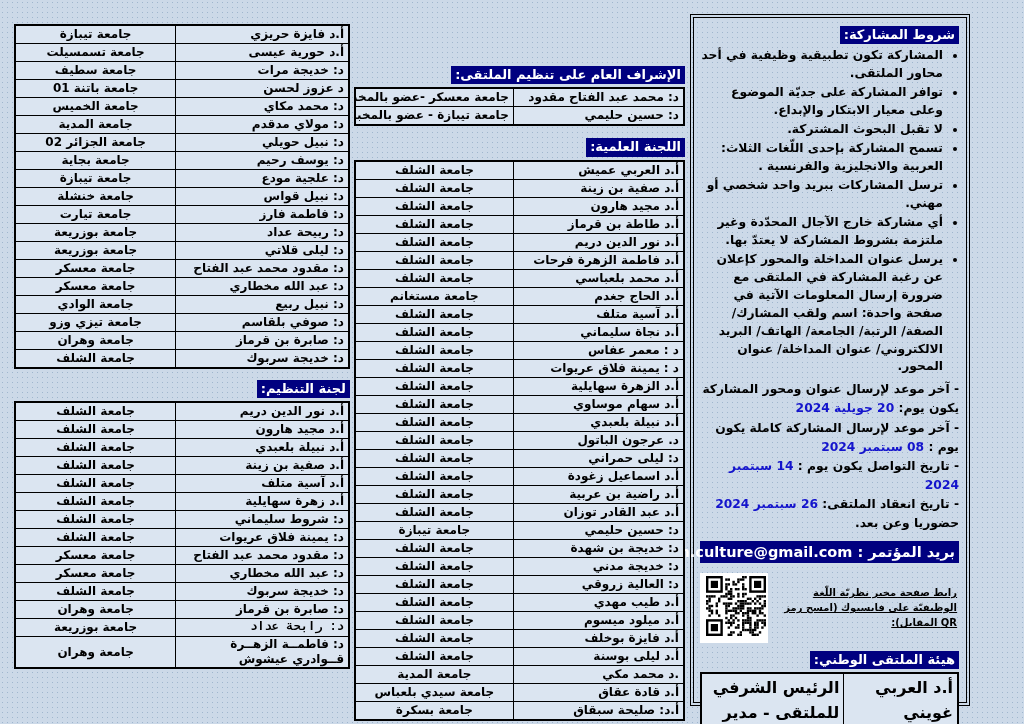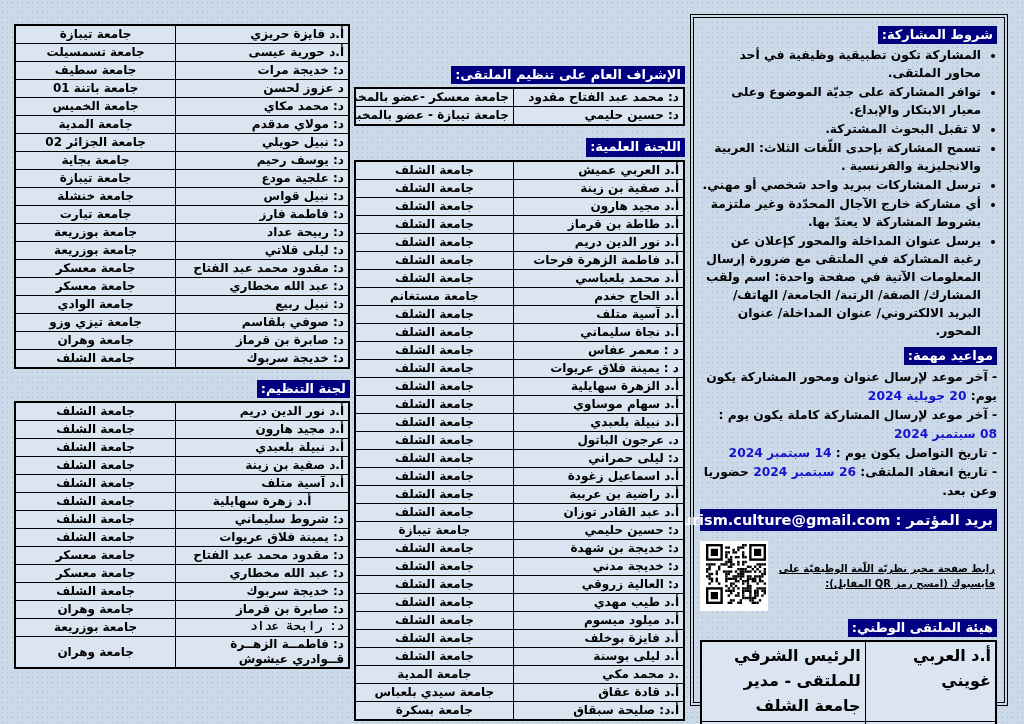--- a/index.html
+++ b/index.html
@@ -29,21 +29,21 @@
   
   .hl-wrap{text-align:right;margin:2px 0 3px 0;}
   .hl{
     display:inline-block;background:#000080;color:#fff;
     font-size:13px;padding:1px 4px;line-height:1.25;
   }
   
   .col-left{position:absolute;left:14px;top:24px;width:336px;}
   .col-mid{position:absolute;left:354px;top:18px;width:331px;margin-top:44px;}
   .panel-right{
-    position:absolute;left:690px;top:14px;width:318px;height:692px;
+    position:absolute;left:690px;top:14px;width:280px;height:692px;
     border:4px double #000;box-sizing:border-box;padding:4px 7px 4px 6px;
   }
   .col-left .ctable{margin-bottom:6px;}
   .col-mid .ctable{margin-bottom:8px;}
   
   ul.cond-list{
     margin:2px 16px 4px 0;padding:0;list-style:disc;
     font-size:12.3px;line-height:1.46;
   }
   ul.cond-list li{margin:0 0 1px 0;}
@@ -83,23 +83,20 @@
 
     <li>المشاركة تكون تطبيقية وظيفية في أحد محاور الملتقى.</li>
         <li>توافر المشاركة على جديّة الموضوع وعلى معيار الابتكار والإبداع.</li>
         <li>لا تقبل البحوث المشتركة.</li>
         <li>تسمح المشاركة بإحدى اللّغات الثلاث: العربية والانجليزية والفرنسية .</li>
         <li>ترسل المشاركات ببريد واحد شخصي أو مهني.</li>
         <li>أي مشاركة خارج الآجال المحدّدة وغير ملتزمة بشروط المشاركة لا يعتدّ بها.</li>
         <li>يرسل عنوان المداخلة والمحور كإعلان عن رغبة المشاركة في الملتقى مع ضرورة إرسال المعلومات الآتية في صفحة واحدة: اسم ولقب المشارك/ الصفة/ الرتبة/ الجامعة/ الهاتف/ البريد الالكتروني/ عنوان المداخلة/ عنوان المحور.</li>
       </ul>
 
-    <div class="hl-wrap">
-      <span class="hl">مواعيد مهمة:</span>
-    </div>
     <div>
 
     <div class="date-line"><span>- آخر موعد لإرسال عنوان ومحور المشاركة يكون  يوم: </span><span class="date-blue">20 جويلية 2024</span><span></span></div>
         <div class="date-line"><span>- آخر موعد لإرسال المشاركة كاملة يكون يوم : </span><span class="date-blue">08 سبتمبر 2024</span><span></span></div>
         <div class="date-line"><span>- تاريخ التواصل يكون يوم : </span><span class="date-blue">14 سبتمبر 2024</span><span></span></div>
         <div class="date-line"><span>- تاريخ  انعقاد الملتقى: </span><span class="date-blue">26 سبتمبر 2024</span><span> حضوريا وعن بعد.</span></div>
       </div>
 
     <div class="email-strip"><span>بريد المؤتمر :</span> <span class="email-addr">conf.tourism.culture@gmail.com</span></div>
 
@@ -592,21 +589,21 @@
         </tr>
           <tr>
           <td class="name-cell" style="white-space:normal;">أ.د صفية بن زينة</td>
           <td class="univ-cell">جامعة الشلف</td>
         </tr>
           <tr>
           <td class="name-cell" style="white-space:normal;">أ.د آسية متلف</td>
           <td class="univ-cell">جامعة الشلف</td>
         </tr>
           <tr>
-          <td class="name-cell" style="white-space:normal;text-align:center;">أ.د زهرة سهايلية</td>
+          <td class="name-cell" style="white-space:normal;">أ.د زهرة سهايلية</td>
           <td class="univ-cell">جامعة الشلف</td>
         </tr>
           <tr>
           <td class="name-cell" style="white-space:normal;">د: شروط سليماني</td>
           <td class="univ-cell">جامعة الشلف</td>
         </tr>
           <tr>
           <td class="name-cell" style="white-space:normal;">د: يمينة فلاق عريوات</td>
           <td class="univ-cell">جامعة الشلف</td>
         </tr>

